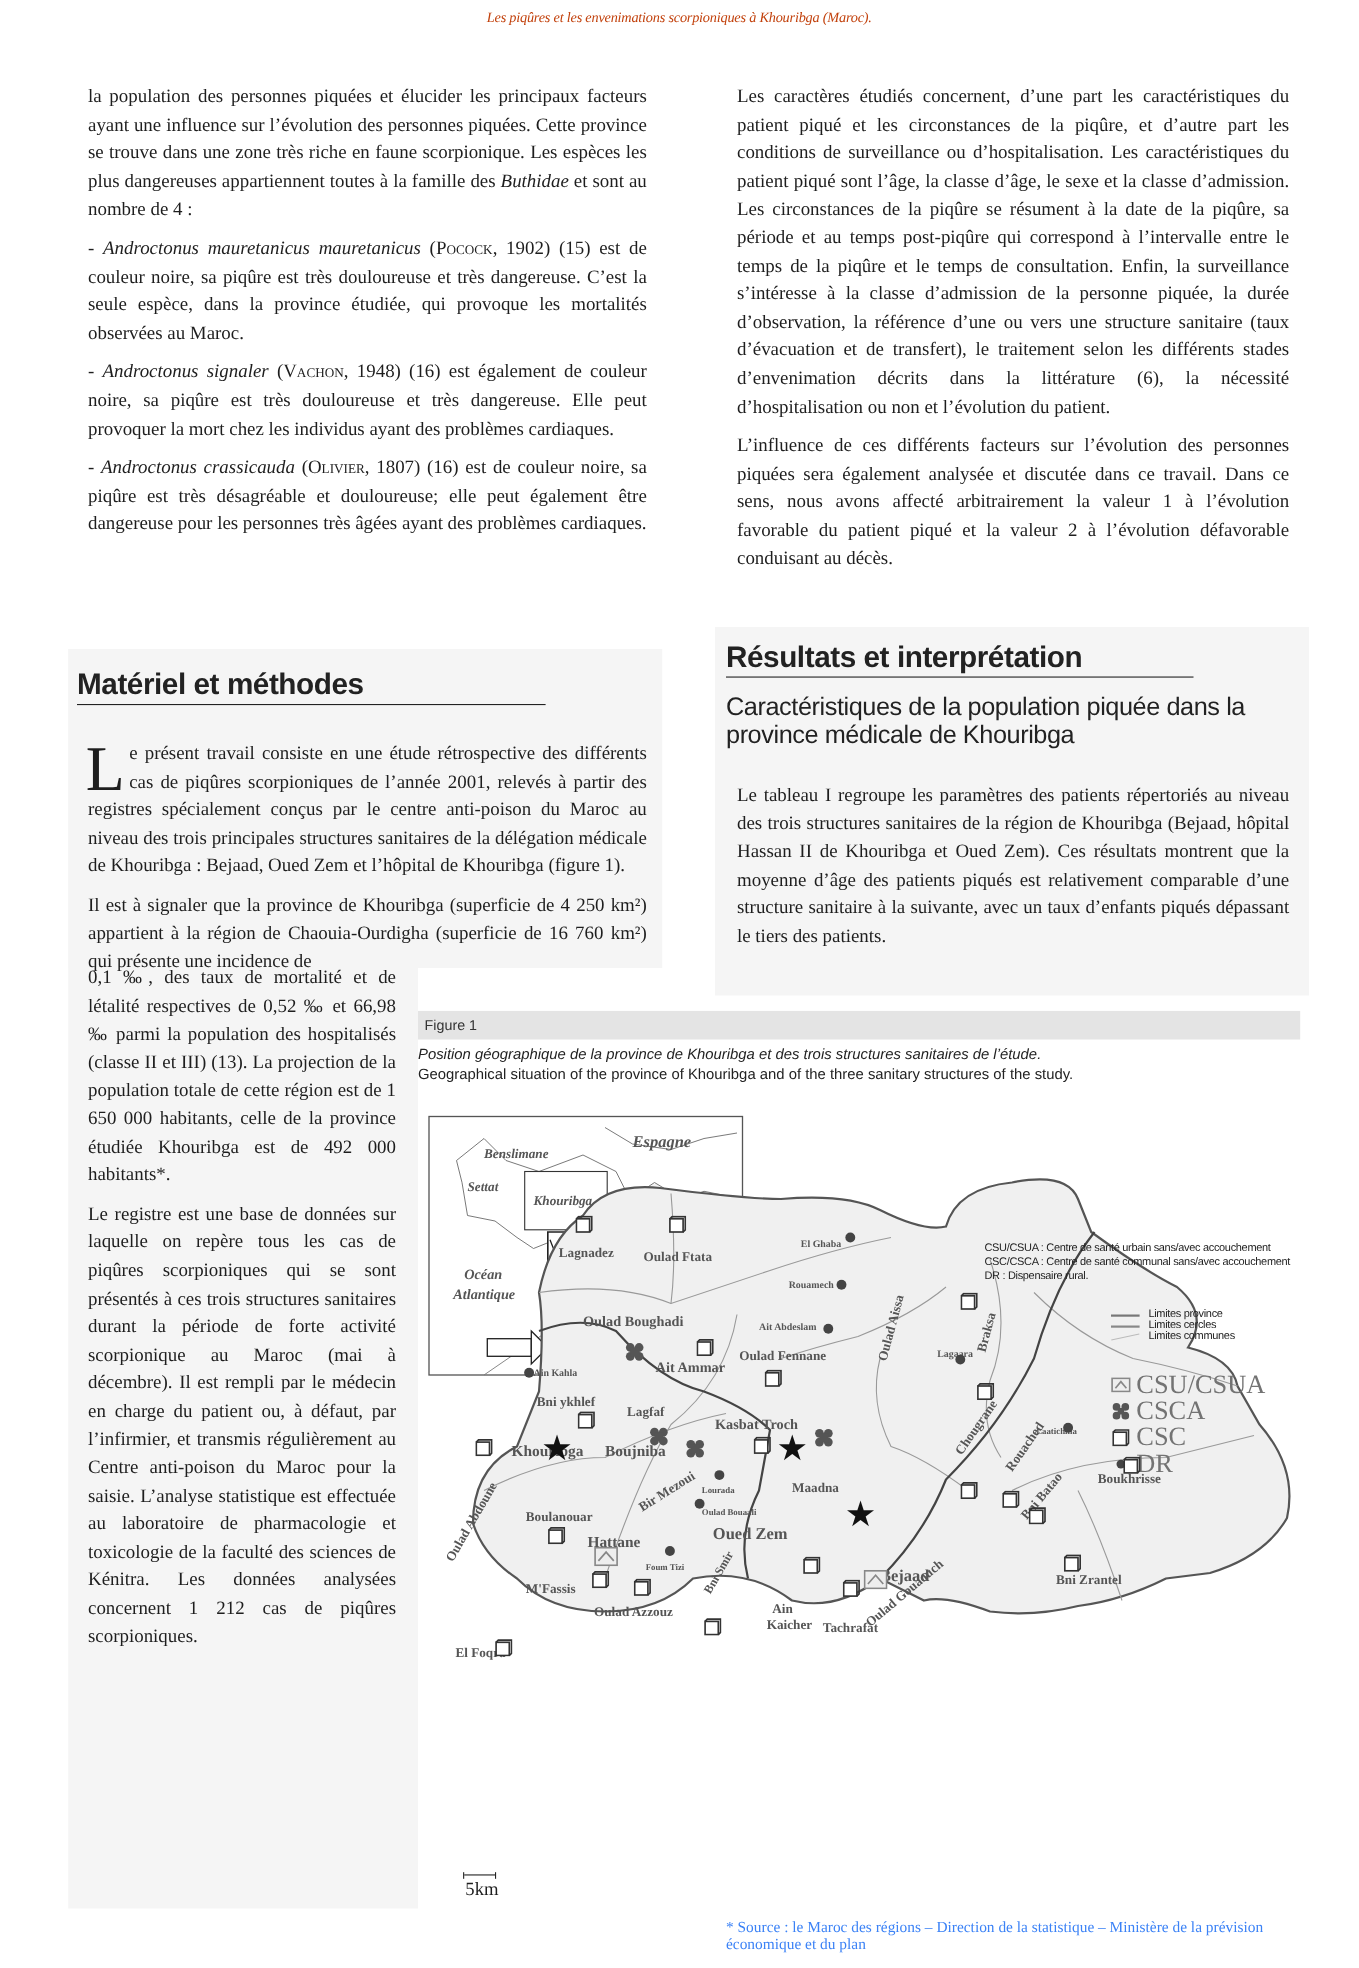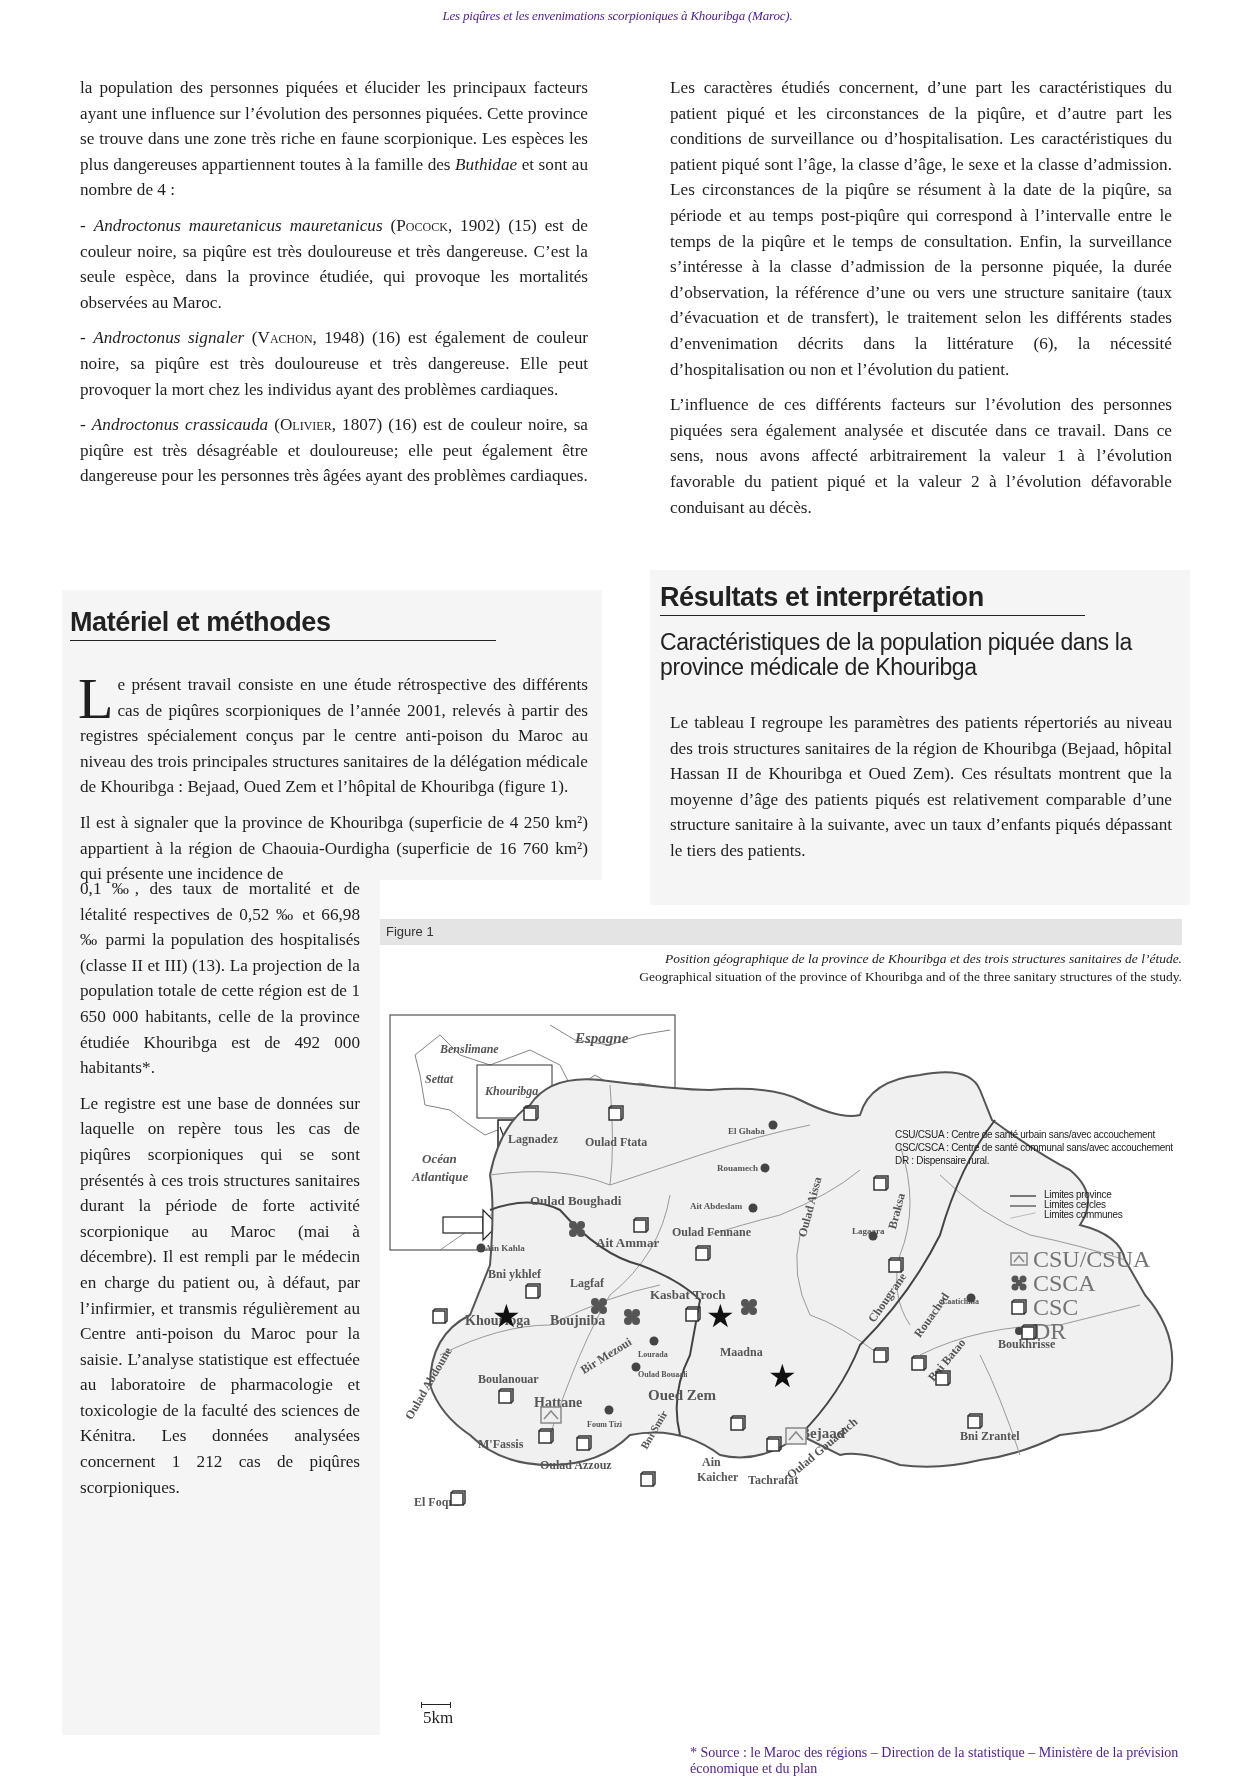--- a/index.html
+++ b/index.html
@@ -3,21 +3,21 @@
 <meta charset="utf-8">
 <style>
   html, body { margin: 0; padding: 0; }
   body {
     width: 1235px; height: 1789px; position: relative; overflow: hidden;
     background: #ffffff; color: #1e1e1e;
     font-family: "Liberation Serif", "DejaVu Serif", serif;
   }
   .running-head {
     position: absolute; top: 8px; left: 0; width: 1235px; text-align: center;
-    font-style: italic; font-size: 13px; color: #4c1d95; letter-spacing: -0.2px;
+    font-style: italic; font-size: 13px; color: #c2410c; letter-spacing: -0.2px;
   }
   .shade { position: absolute; background: #f5f5f5; }
   .col { position: absolute; font-size: 17.2px; line-height: 25.6px; text-align: justify; }
   .col p { margin: 10px; }
   .col i { font-style: italic; }
   .sc { font-variant: small-caps; }
   #col-left-top { left: 70px; top: 65px; width: 528px; }
   #col-right-top { left: 660px; top: 65px; width: 522px; }
   .h1 {
     font-family: "Liberation Sans", "DejaVu Sans", sans-serif; font-weight: bold;
@@ -37,22 +37,22 @@
     float: left; font-size: 58px; line-height: 46px; margin: 4px 4px 0 -2px; font-weight: normal;
   }
   #col-left-narrow { left: 70px; top: 866px; width: 300px; }
   .figure-bar {
     position: absolute; left: 380px; top: 919px; width: 802px; height: 26px;
     background: #e4e4e4;
     font-family: "Liberation Sans", "DejaVu Sans", sans-serif; font-size: 13px;
     line-height: 26px; padding-left: 6px; box-sizing: border-box; color: #333;
   }
   .fig-caption {
-    position: absolute; left: 380px; top: 950px; width: 802px; text-align: right;
-    font-family: Liberation Serif, serif; font-size: 13.5px; line-height: 18px; color: #222;
+    position: absolute; left: 380px; top: 950px; width: 802px; text-align: left;
+    font-family: Liberation Sans, sans-serif; font-size: 13.5px; line-height: 18px; color: #222;
   }
   .fig-caption .fr { font-style: italic; }
   #map { position: absolute; left: 380px; top: 995px; width: 802px; height: 740px; }
   .legend-note {
     position: absolute; left: 895px; top: 1128px; width: 290px;
     font-family: "Liberation Sans", "DejaVu Sans", sans-serif; font-size: 10px; line-height: 13px; color: #222;
     letter-spacing: -0.3px;
   }
   .legend-lines {
     position: absolute; left: 1010px; top: 1190px; font-family: "Liberation Sans", "DejaVu Sans", sans-serif;
@@ -63,21 +63,21 @@
   .legend-symbols {
     position: absolute; left: 1005px; top: 1247px;
     font-family: "Liberation Serif", "DejaVu Serif", serif; font-size: 24px; line-height: 24px; color: #737373;
   }
   .legend-symbols .row { display: flex; align-items: center; height: 24px; }
   .legend-symbols .sym { width: 28px; display: inline-flex; justify-content: center; align-items: center; }
   .maplbl { font-family: "Liberation Serif", "DejaVu Serif", serif; font-weight: bold; fill: #555; }
   .scale-label { position: absolute; left: 423px; top: 1702px; font-size: 17px; }
   .footnote {
     position: absolute; left: 660px; top: 1745px; width: 530px;
-    font-size: 14px; line-height: 16px; color: #4c1d95; margin-left: 30px;
+    font-size: 14px; line-height: 16px; color: #3b82f6;
   }
 </style>
 </head>
 <body>
 
 <div class="running-head">Les piqûres et les envenimations scorpioniques à Khouribga (Maroc).</div>
 
 <div class="shade" style="left:62px;top:590px;width:318px;height:1145px;"></div>
 <div class="shade" style="left:62px;top:590px;width:540px;height:290px;"></div>
 <div class="shade" style="left:650px;top:570px;width:540px;height:335px;"></div>

